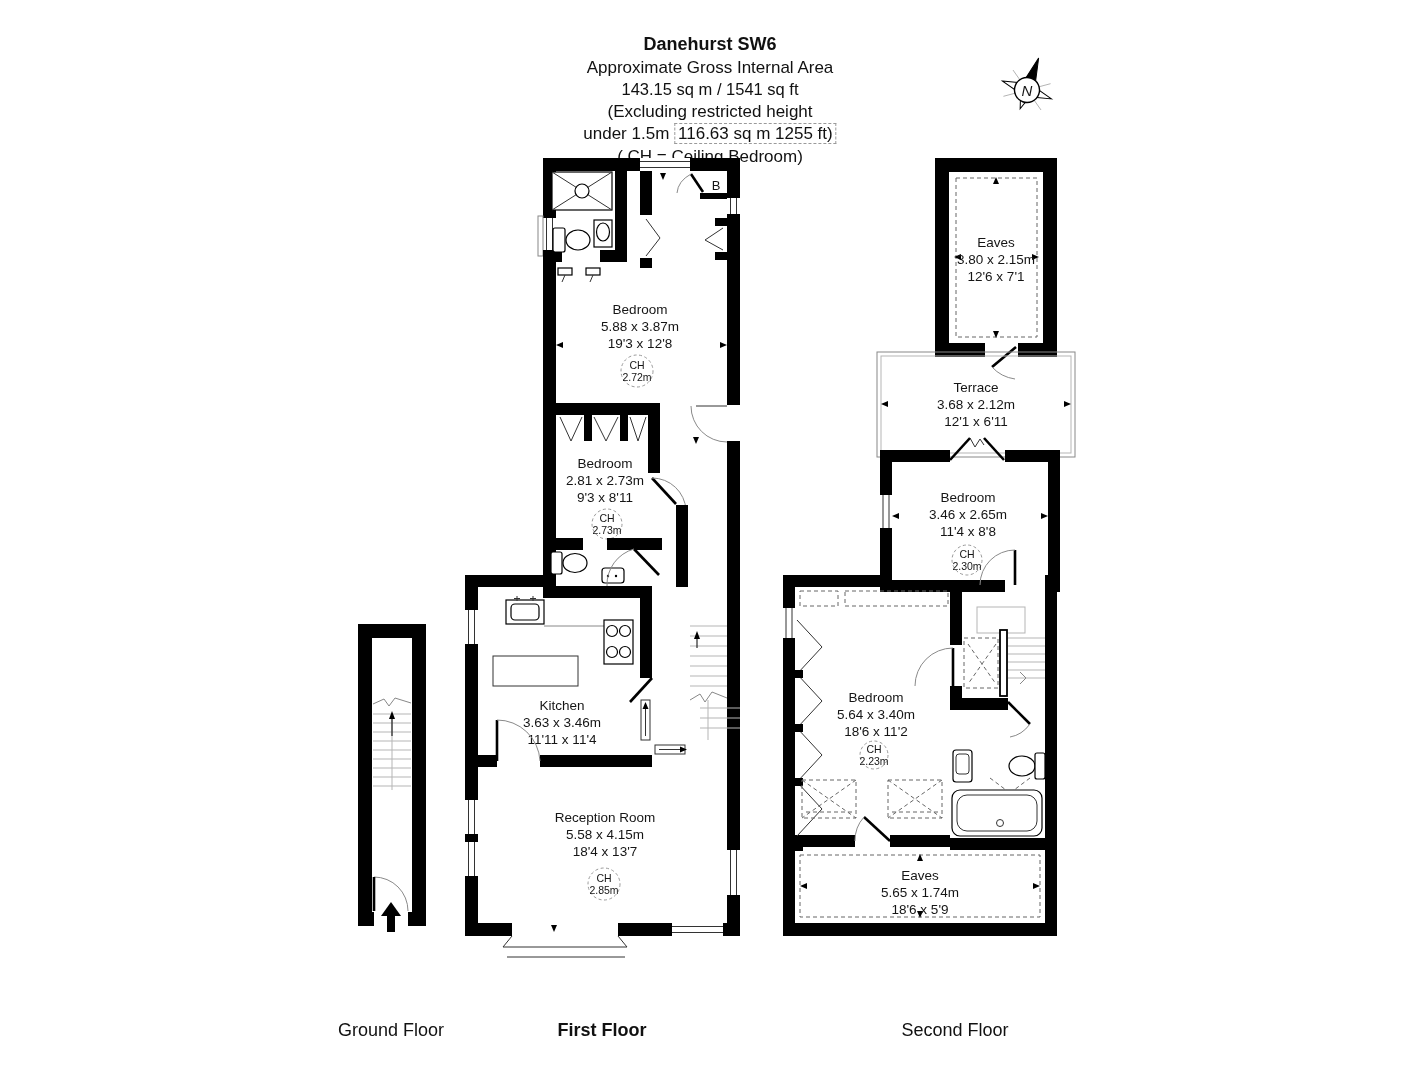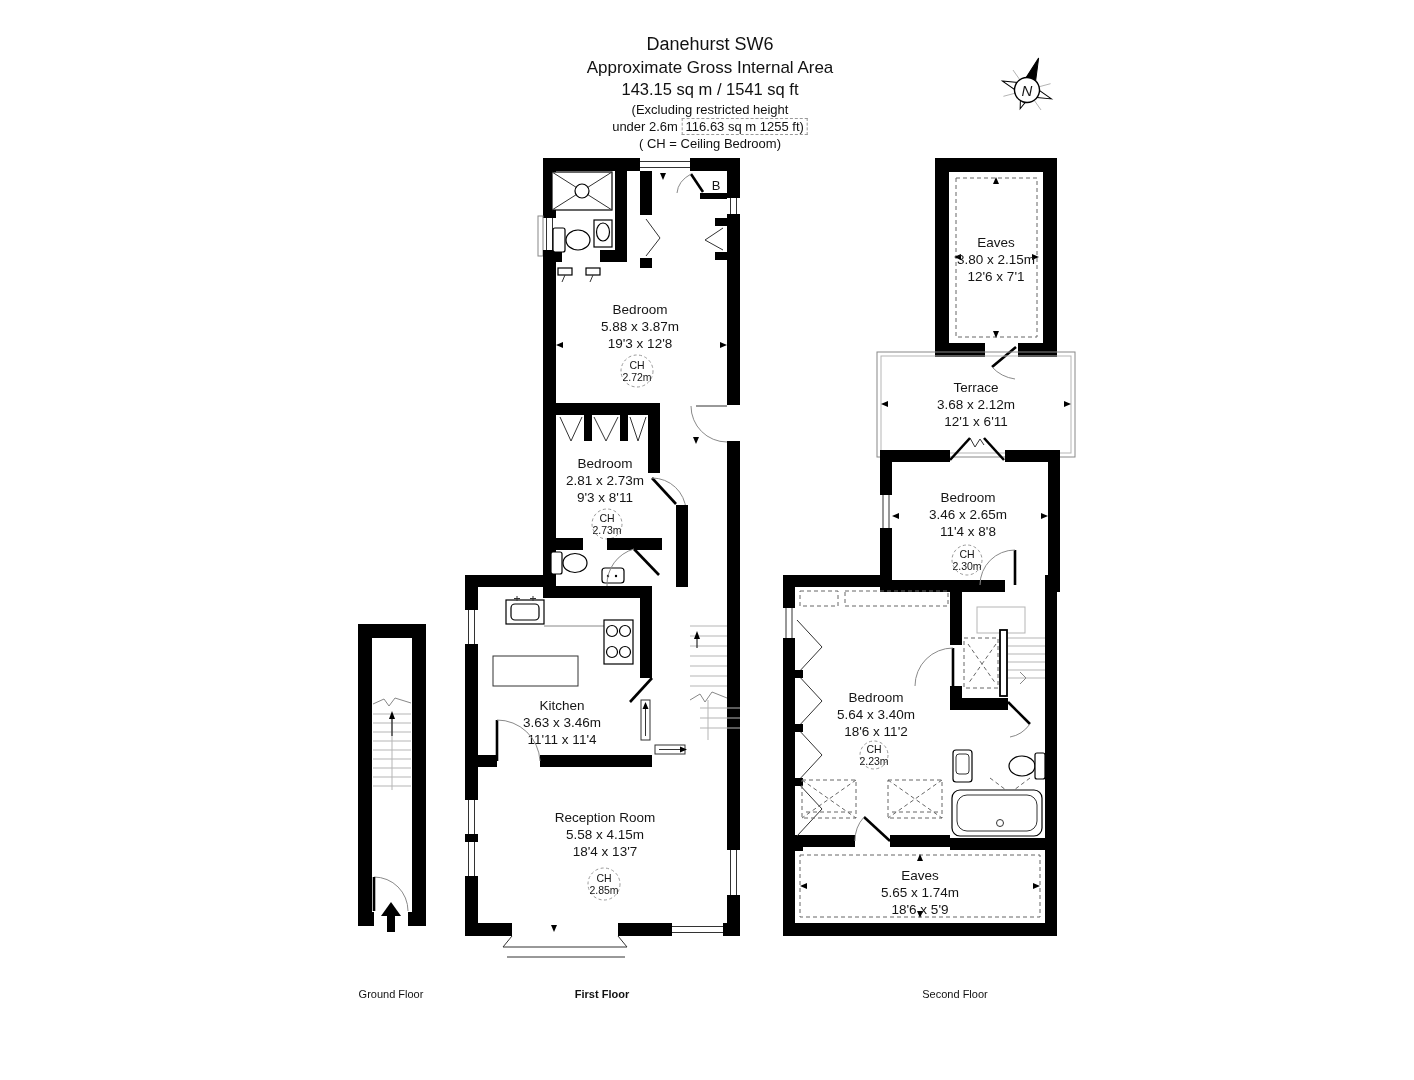--- a/index.html
+++ b/index.html
@@ -1,24 +1,24 @@
 <!DOCTYPE html>
 <html><head>
 <meta charset="utf-8">
 <style>
   html,body{margin:0;padding:0;background:#fff;}
   body{width:1414px;height:1080px;position:relative;font-family:"Liberation Sans",sans-serif;color:#111;overflow:hidden;}
   .abs{position:absolute;}
   .title-block{left:710px;top:33px;transform:translateX(-50%);text-align:center;line-height:1.32;white-space:nowrap;}
-  .title-name{font-size:18px;font-weight:400;}
+  .title-name{font-size:18px;font-weight:700;}
   .title-sub{font-size:17px;}
   .title-area{font-size:16.5px;font-weight:400;}
-  .title-small{font-size:13px;}
+  .title-small{font-size:17px;}
   .boxed{border:1px dashed #9a9a9a;padding:0 3px;margin-top:13px;}
-  .floor-label{font-size:11px;transform:translateX(-50%);white-space:nowrap;}
+  .floor-label{font-size:18px;transform:translateX(-50%);white-space:nowrap;margin-top:32px;}
   .disclaimer{left:707px;top:1025px;transform:translateX(-50%);text-align:center;font-size:9px;line-height:1.55;color:#222;white-space:nowrap;}
   svg{position:absolute;overflow:visible;}
   svg text{font-family:"Liberation Sans",sans-serif;fill:#151515;text-anchor:middle;}
   .rm{font-size:13.5px;}
   .ch{font-size:10.5px;}
   .blab{font-size:13px;}
   .wall{fill:#000;stroke:none;}
   .open{fill:#fff;stroke:none;}
   .thin{fill:none;stroke:#333;stroke-width:1;}
   .fix{fill:#fff;stroke:#000;stroke-width:1.2;}
@@ -32,21 +32,21 @@
 </style>
 </head>
 <body>
 
 <div class="abs title-block">
   <div class="title-name">Danehurst SW6</div>
   <div class="title-sub">Approximate Gross Internal Area</div>
   <div class="title-area">143.15 sq m / 1541 sq ft</div>
   <div class="title-small">(Excluding restricted height</div>
   <div class="title-small">
-    <span>under 2.6m</span>
+    <span>under 1.5m</span>
     <span class="boxed">116.63 sq m 1255 ft)</span>
   </div>
   <div class="title-small">( CH = Ceiling Bedroom)</div>
 </div>
 
 <svg class="abs" style="left:990px;top:50px;" width="80" height="80" viewBox="0 0 80 80">
   <g transform="translate(37,40) rotate(20)">
     <line x1="-20" y1="14" x2="20" y2="-14" stroke="#aaa" stroke-width="0.8"></line>
     <line x1="-20" y1="-14" x2="20" y2="14" stroke="#aaa" stroke-width="0.8"></line>
     <polygon points="0,20 5,5 0,1 -5,5" fill="#fff" stroke="#000" stroke-width="1"></polygon>

